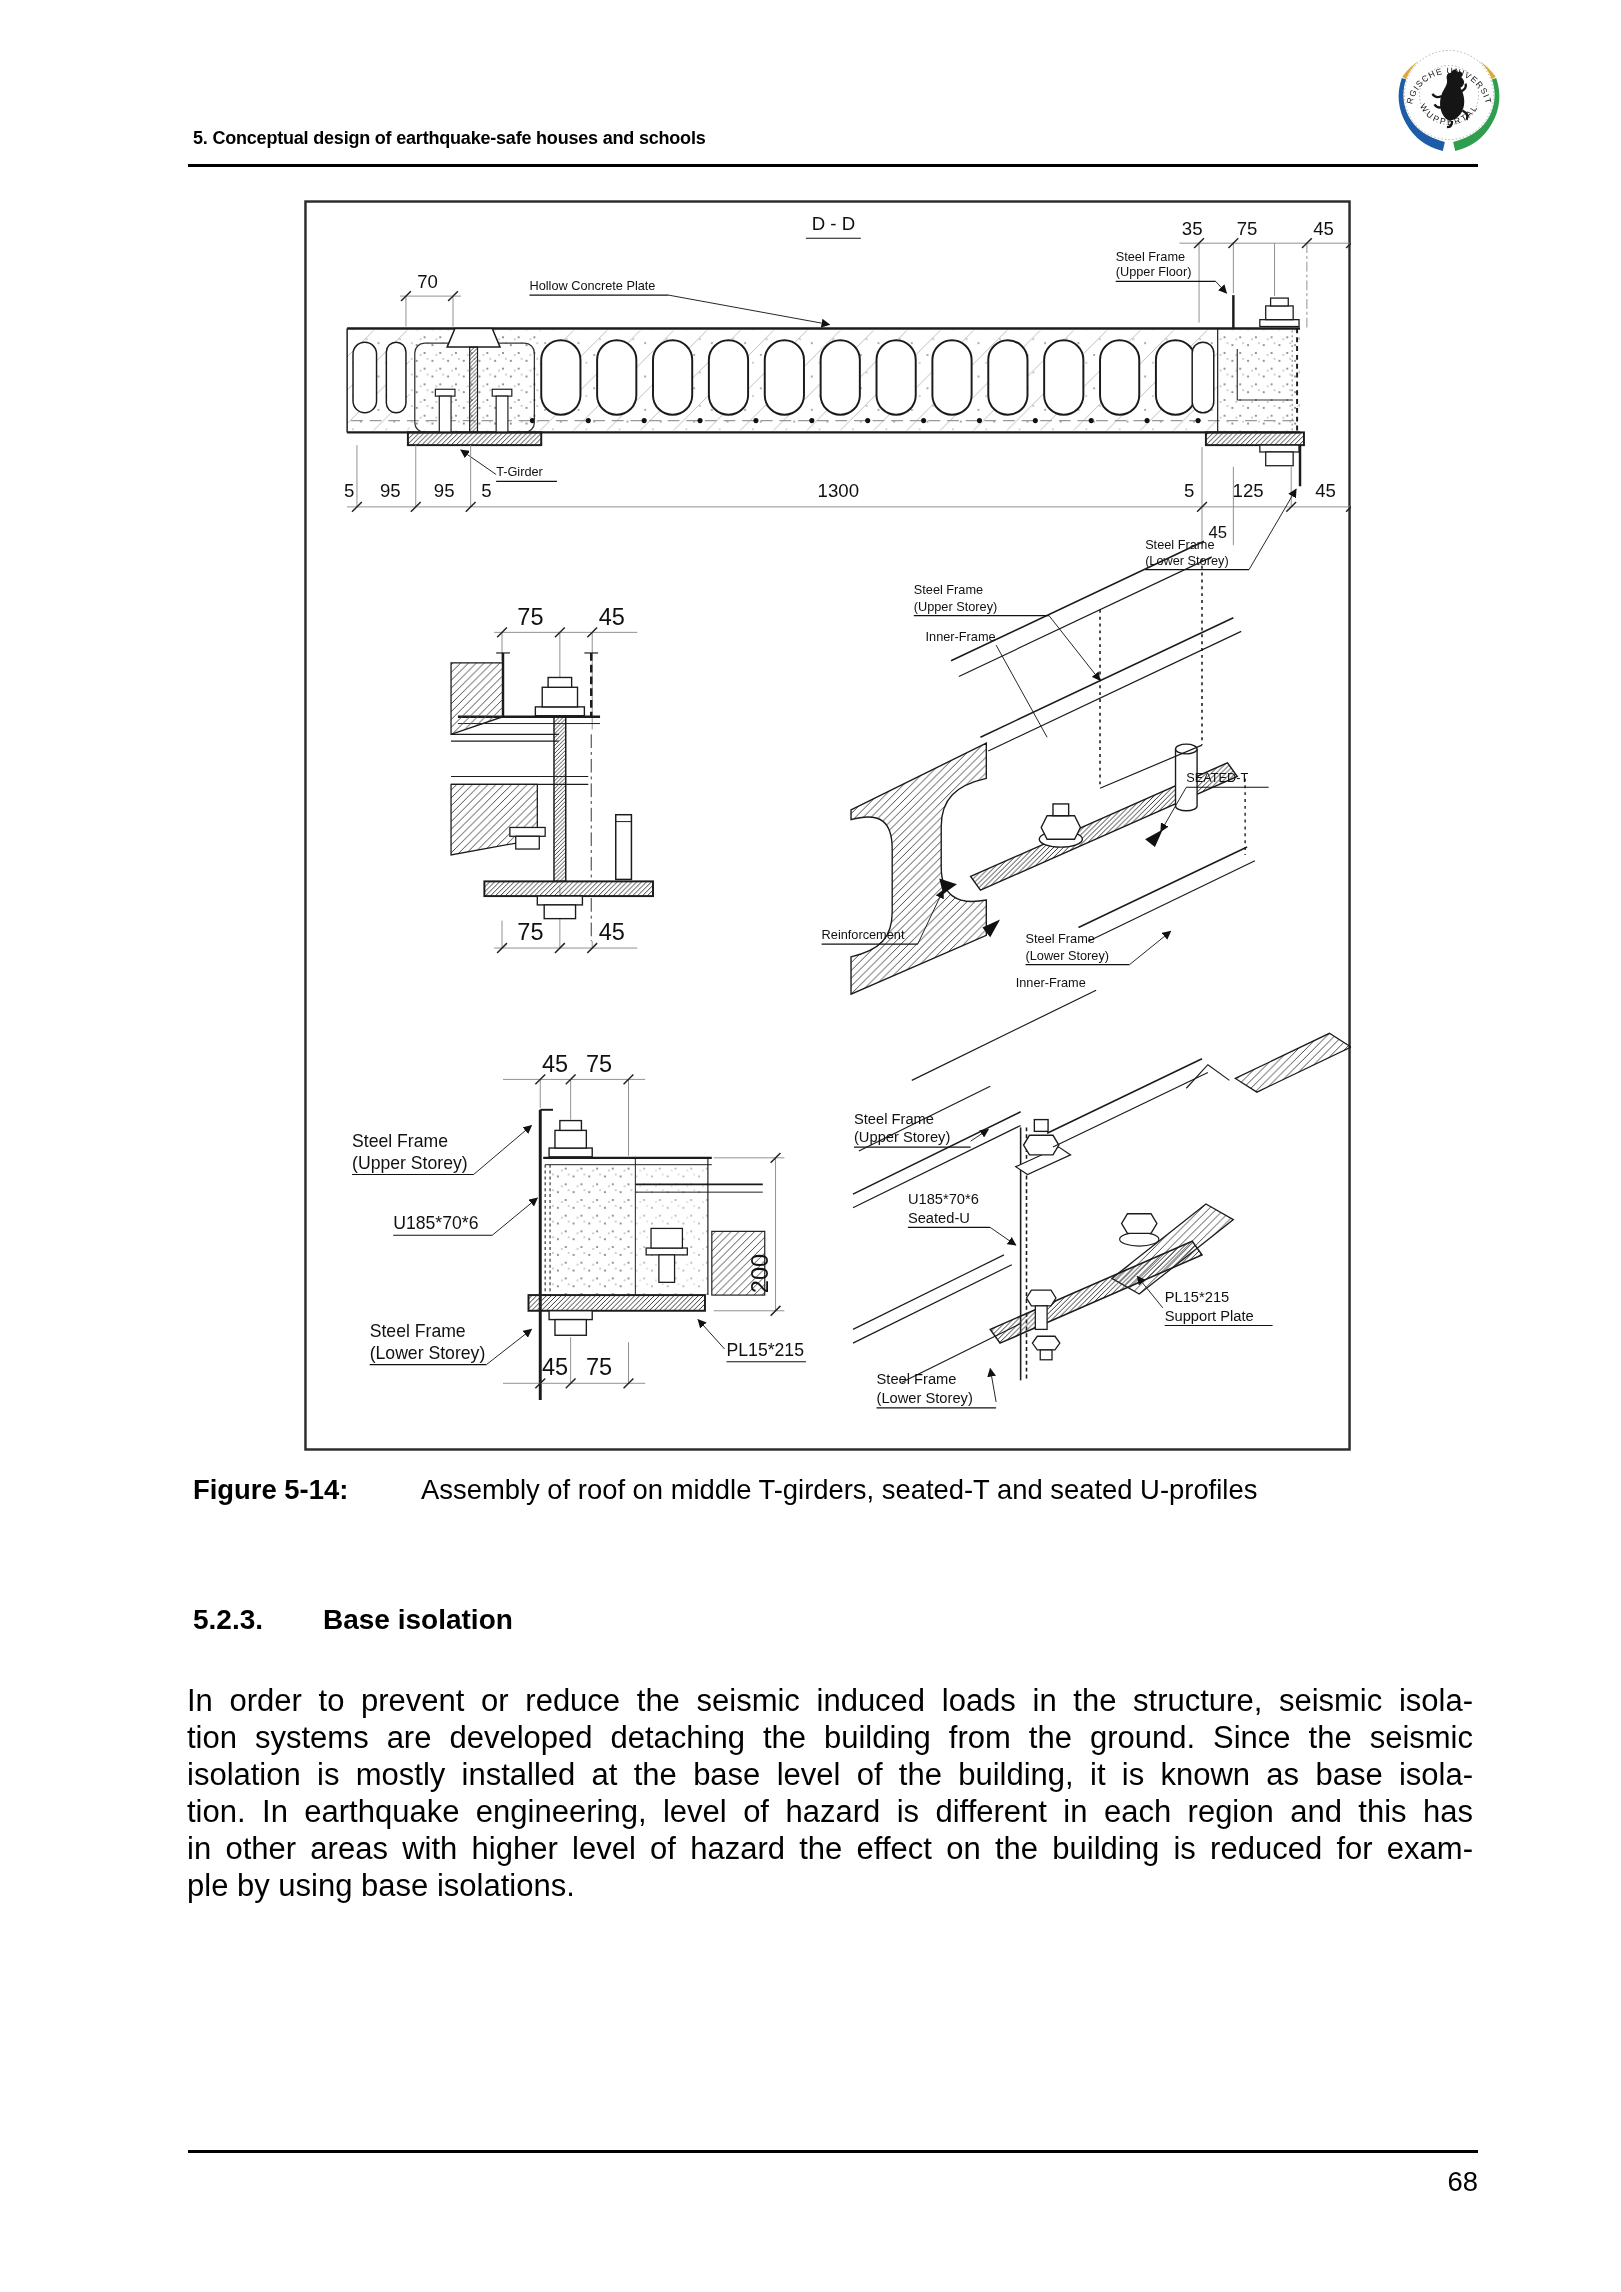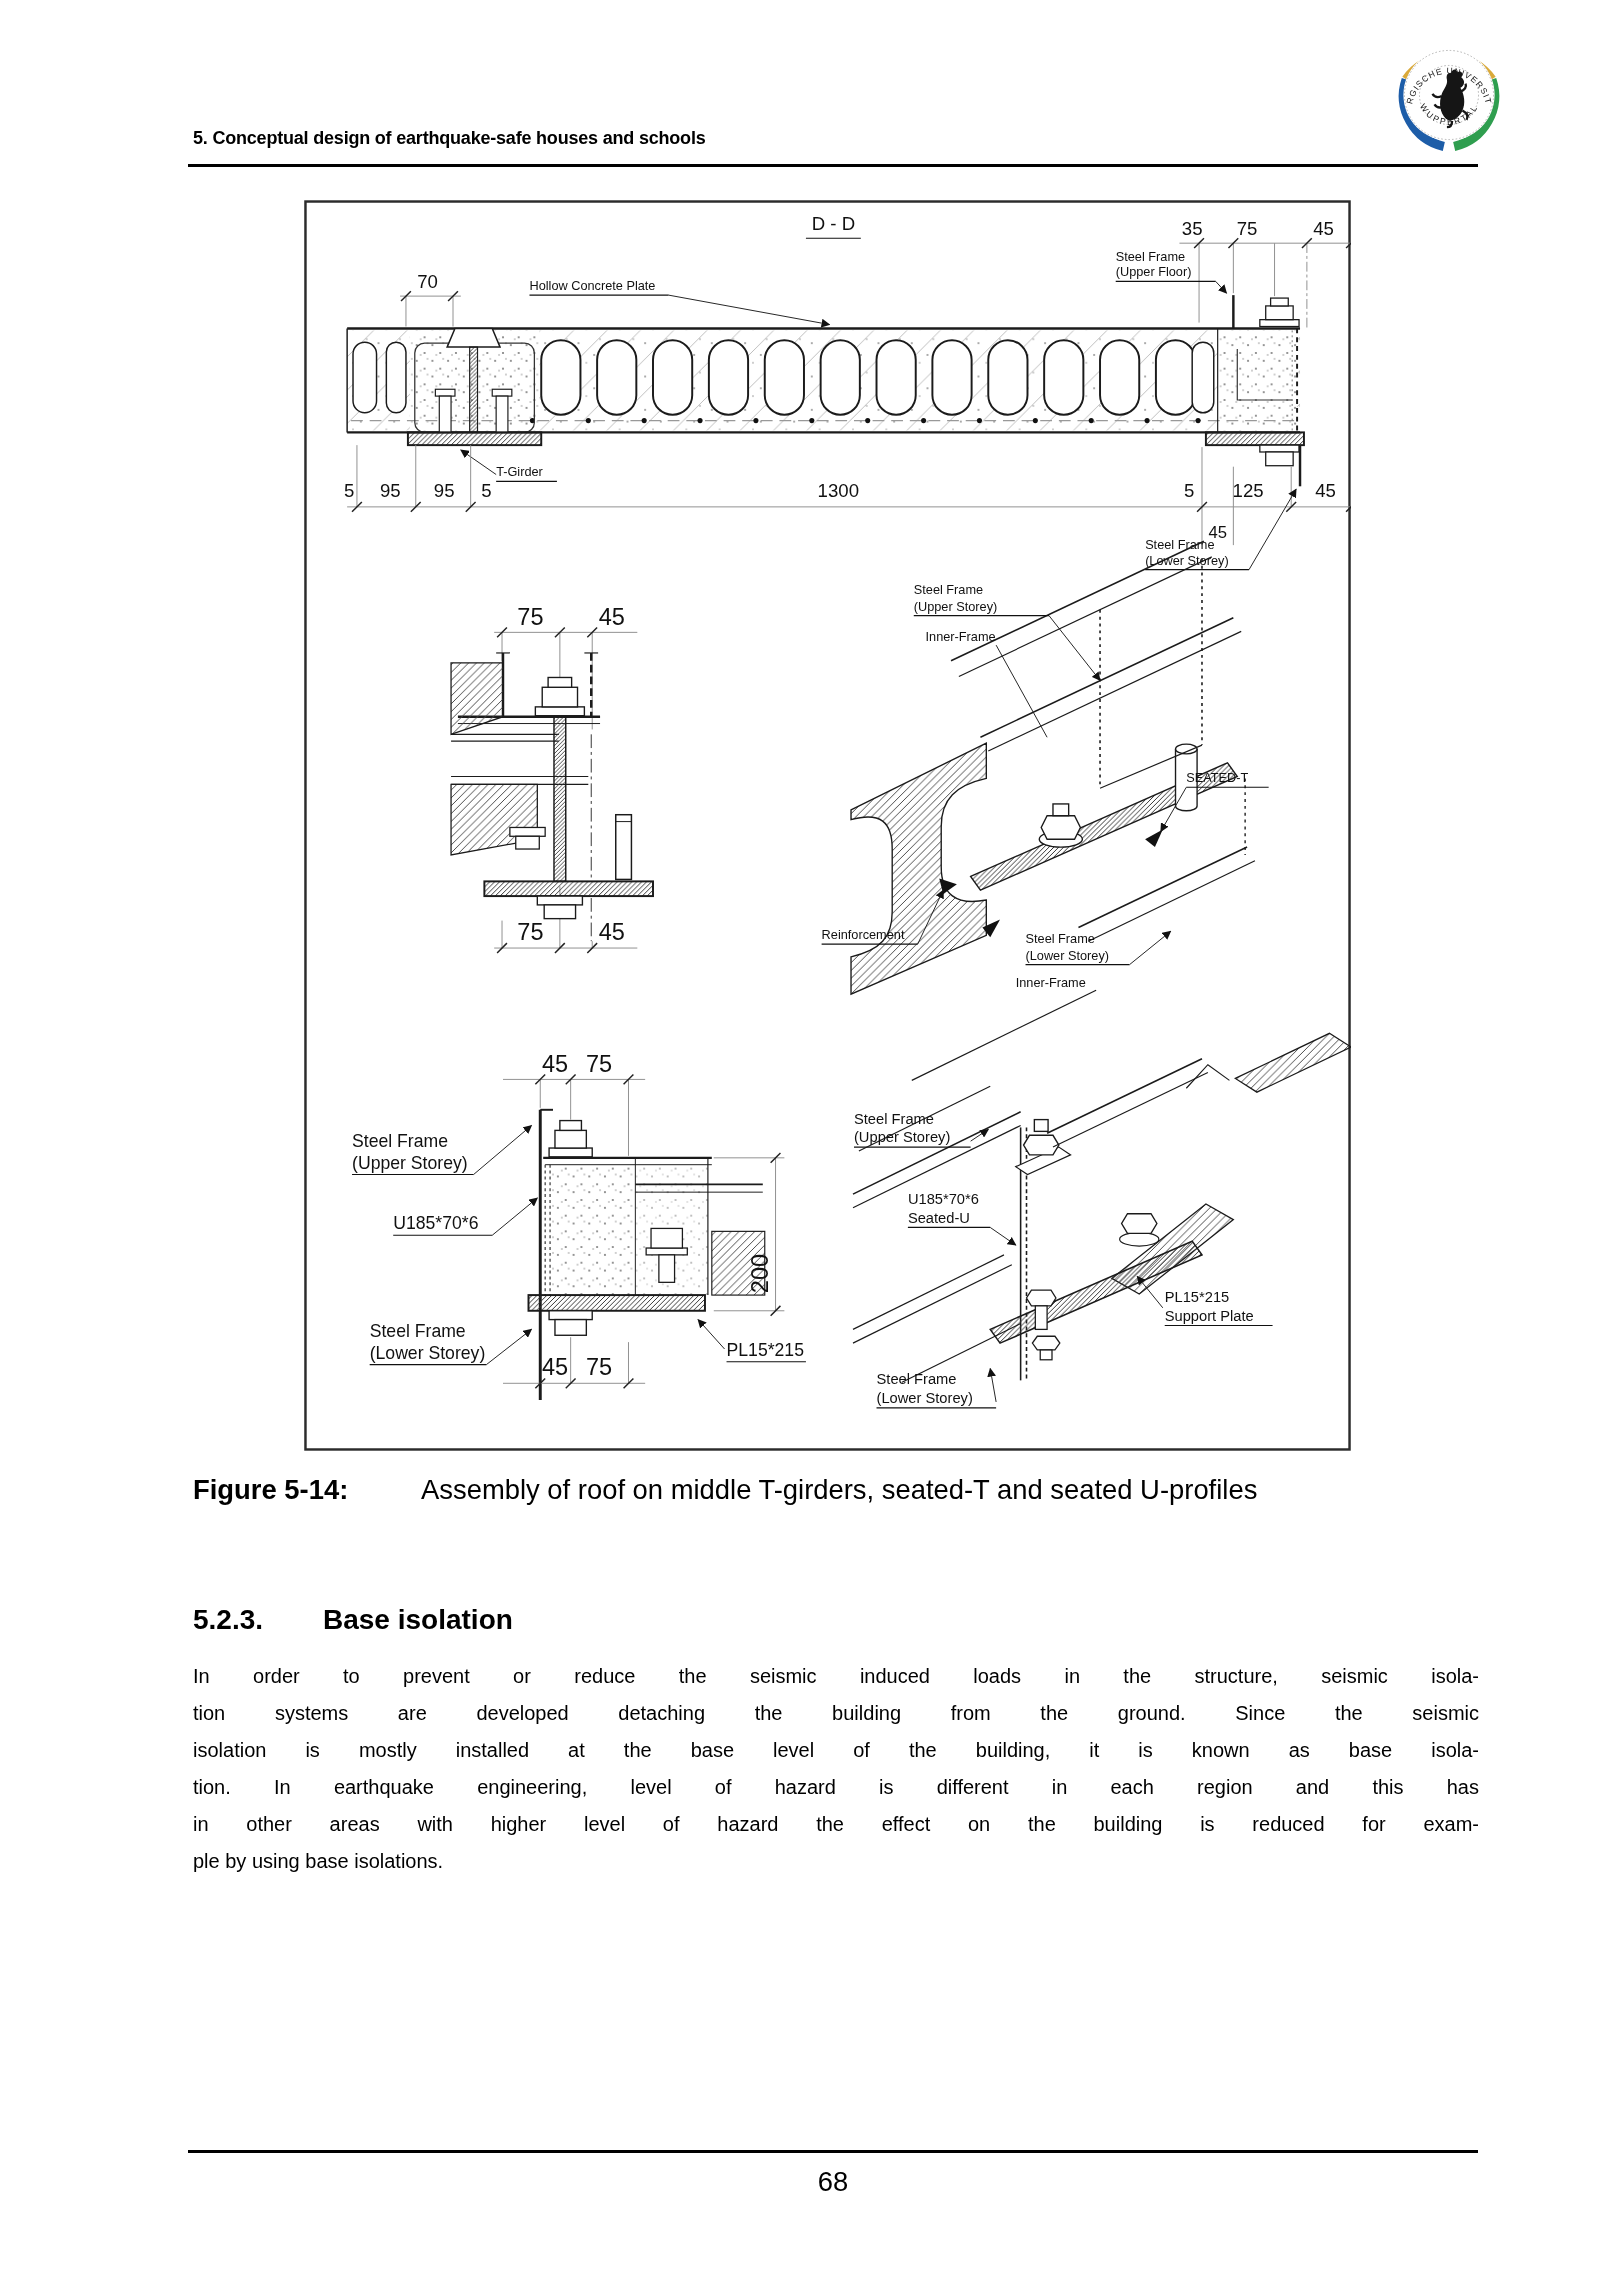--- a/index.html
+++ b/index.html
@@ -8,27 +8,27 @@
   .hdr-title{position:absolute;left:193px;top:128px;font-size:18px;font-weight:bold;letter-spacing:-0.2px;white-space:nowrap;}
   .hdr-rule{position:absolute;left:188px;top:164px;width:1290px;height:2.9px;background:#000;}
   .logo{position:absolute;left:1392px;top:37px;width:114px;height:116px;}
   .fig-svg{position:absolute;left:304px;top:200px;}
   .caption{position:absolute;top:1474px;left:0;width:1621px;font-size:27.4px;}
   .caption .cap-label{position:absolute;left:193px;font-weight:bold;white-space:nowrap;}
   .caption .cap-text{position:absolute;left:421px;white-space:nowrap;}
   .sec-head{position:absolute;top:1604px;left:0;width:1621px;font-size:28px;font-weight:bold;}
   .sec-num{position:absolute;left:193px;white-space:nowrap;}
   .sec-title{position:absolute;left:323px;white-space:nowrap;}
-  .bodytext{position:absolute;left:193px;width:1286px;font-size:20px;}
+  .bodytext{position:absolute;left:187px;width:1286px;font-size:31px;margin-top:24px;}
   .para1{top:1658px;}
   .para2{top:2054px;}
   .tline{height:37px;line-height:37px;text-align:justify;text-align-last:justify;white-space:nowrap;}
   .tline.no-j{text-align-last:left;}
   .foot-rule{position:absolute;left:188px;top:2150px;width:1290px;height:2.9px;background:#000;}
-  .page-num{position:absolute;left:188px;top:2166px;width:1290px;text-align:center;font-size:27.4px;}
+  .page-num{position:absolute;left:188px;top:2166px;width:1290px;text-align:right;font-size:27.4px;}
   
   svg text{fill:#111;stroke:none;font-family:"Liberation Sans",sans-serif;}
   .lbl13{font-size:13px;} .lbl15{font-size:15px;} .lbl18{font-size:18px;}
   .dim19{font-size:19px;text-anchor:middle;} .dim17{font-size:17px;text-anchor:middle;}
   .dim24{font-size:24px;text-anchor:middle;}
   .gray{stroke:#8f8f8f;stroke-width:1;fill:none;}
   .ink{stroke:#1b1b1b;fill:none;}
   .ldr{stroke:#222;stroke-width:1;fill:none;}
   .ul{stroke:#111;stroke-width:1.2;}
 </style>

